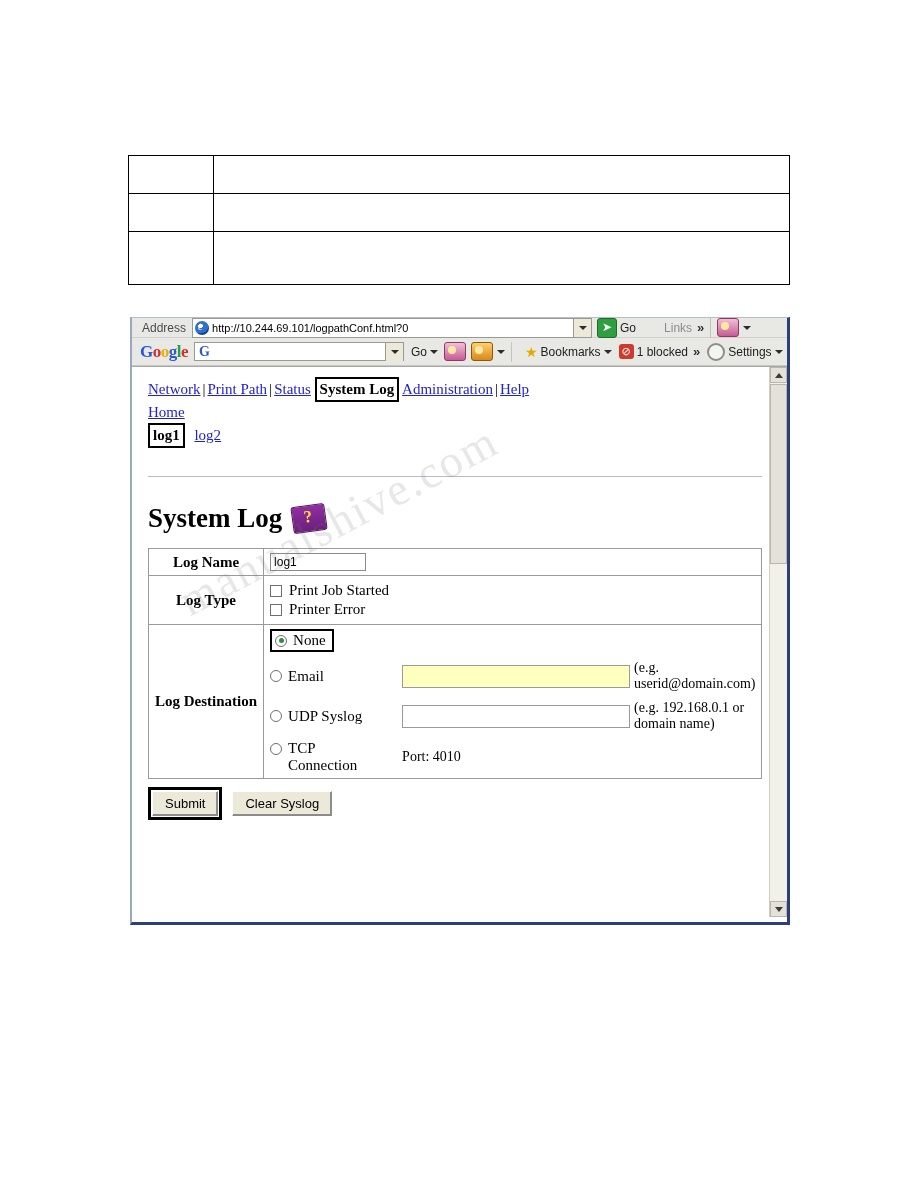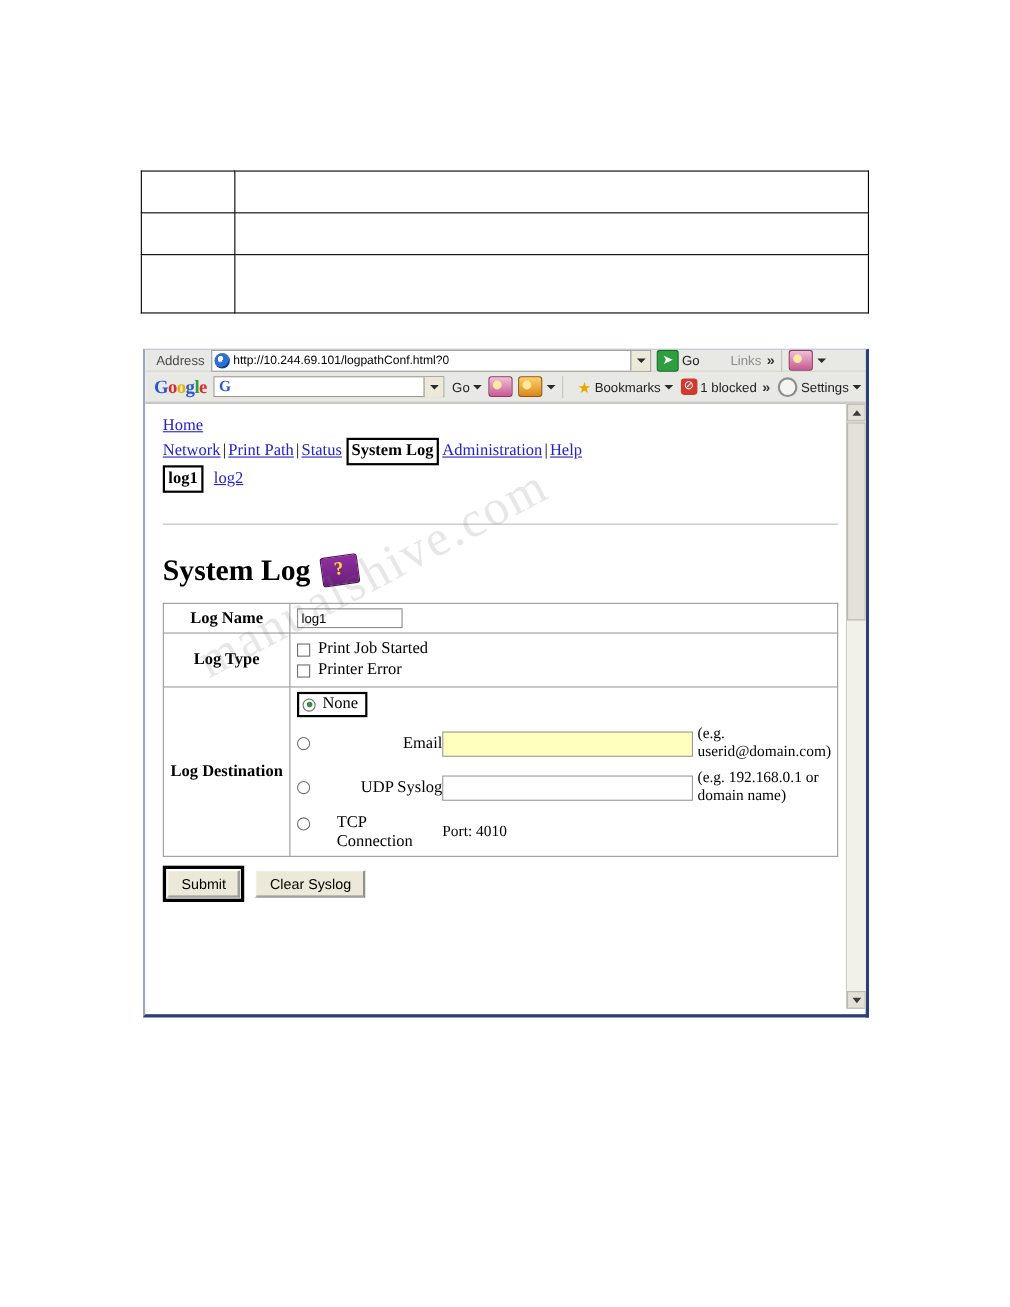--- a/index.html
+++ b/index.html
@@ -369,21 +369,21 @@
     width: 5px; height: 5px;
     border-radius: 50%;
     background: #2f8f3f;
   }
   .dest-grid {
     display: grid;
     grid-template-columns: 132px 232px auto;
     row-gap: 8px;
     align-items: center;
   }
-  .dest-opt { display: flex; align-items: center; gap: 6px; justify-content: space-between; }
+  .dest-opt { display: flex; align-items: center; gap: 6px; }
   .dest-opt.highlight {
     border: 2px solid #000;
     padding: 1px 6px 1px 3px;
     width: max-content;
   }
   .hint { font-family: "Liberation Serif", serif; font-size: 14px; line-height: 16px; }
   .email-input {
     width: 222px; height: 19px;
     background: #ffffbe;
     border: 1px solid #9a9a9a;
@@ -506,26 +506,26 @@
       <span>Settings</span>
       <span class="caret-down"></span>
     </span>
   </div>
 
   <div class="page-area">
     <div class="page-inner">
 
       <div class="nav-wrap">
         <div class="nav-line">
-          <a class="navlink" href="#">Home</a>
-        </div>
-        <div class="nav-line">
           <a class="navlink" href="#">Network</a><span class="sep">|</span><a class="navlink" href="#">Print Path</a><span class="sep">|</span><a class="navlink" href="#">Status</a>
           <span class="boxed">System Log</span>
           <a class="navlink" href="#">Administration</a><span class="sep">|</span><a class="navlink" href="#">Help</a>
+        </div>
+        <div class="nav-line">
+          <a class="navlink" href="#">Home</a>
         </div>
         <div class="nav-line">
           <span class="boxed">log1</span>
           <a class="navlink" href="#" style="margin-left:6px">log2</a>
         </div>
       </div>
 
       <div class="hr-line"></div>
 
       <div class="sys-title">

